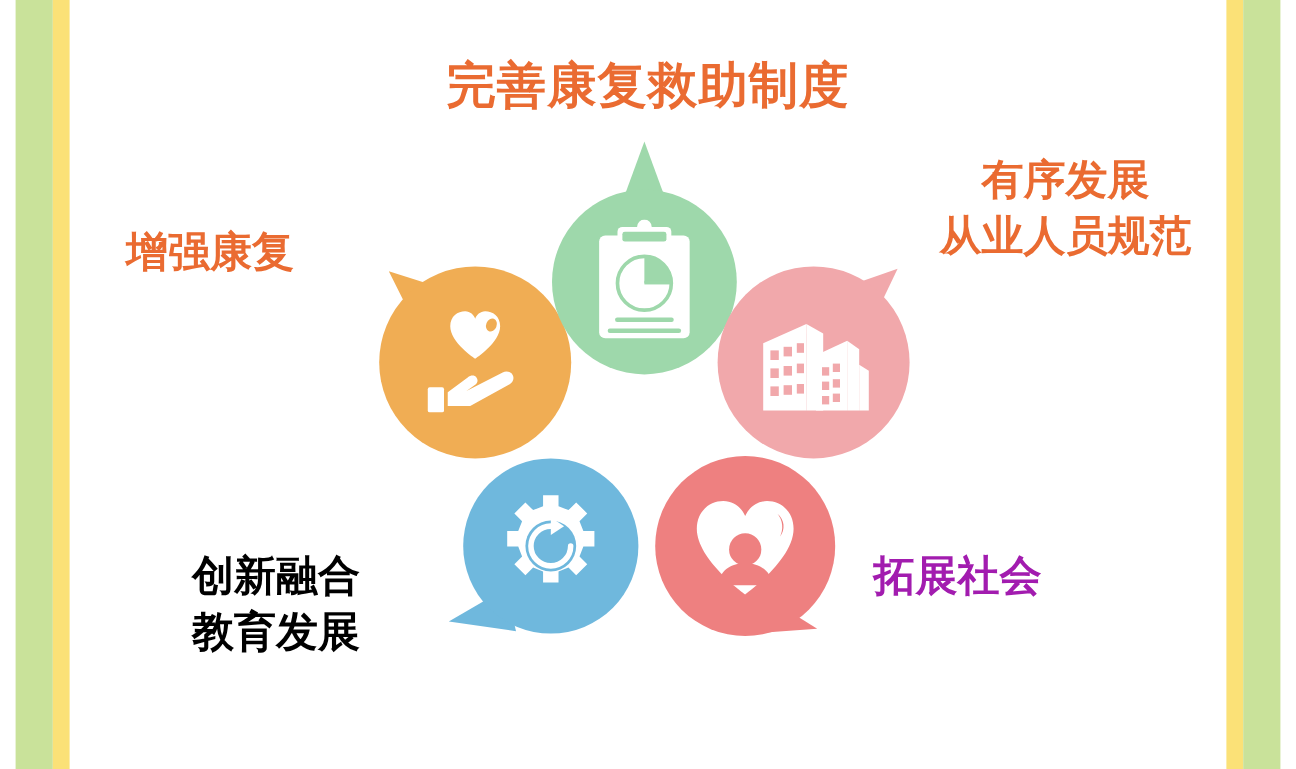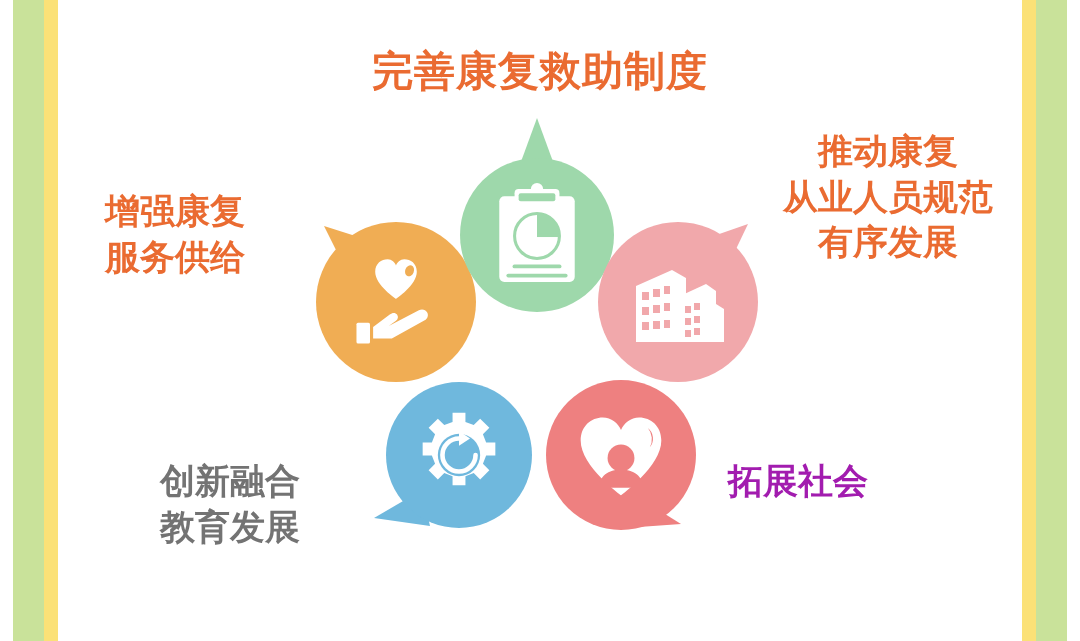--- a/index.html
+++ b/index.html
@@ -172,30 +172,28 @@
         <path d="M50 90 C50 90 8 60 8 33 C8 18 19 9 31 9 C40 9 47 15 50 22 C53 15 60 9 69 9 C81 9 92 18 92 33 C92 60 50 90 50 90 Z" fill="#ffffff"></path>
         <path d="M78 20 A14 14 0 0 1 80 40 A18 18 0 0 0 78 20 Z" fill="#ee8080"></path>
         <circle cx="50" cy="51" r="14" fill="#ee8080"></circle>
         <path d="M27 82 C27 70 37 63 50 63 C63 63 73 70 73 82 Z" fill="#ee8080"></path>
       </svg>
     </div>
   </div>
 
   <div class="label-block label-top-left" style="color:#ea6b31">
     <span class="label-line">增强康复</span>
-    <span class="label-line">服务供给</span>
   </div>
 
   <div class="label-block label-top-right" style="color:#ea6b31">
-    <span class="label-line">推动康复</span>
+    <span class="label-line">有序发展</span>
     <span class="label-line">从业人员规范</span>
-    <span class="label-line">有序发展</span>
-  </div>
-
-  <div class="label-block label-bottom-left" style="color:#737373">
+  </div>
+
+  <div class="label-block label-bottom-left" style="color:#000000">
     <span class="label-line">创新融合</span>
     <span class="label-line">教育发展</span>
   </div>
 
   <div class="label-block label-bottom-right" style="color:#a21caf">
     <span class="label-line">拓展社会</span>
   </div>
 
 </div>
 

